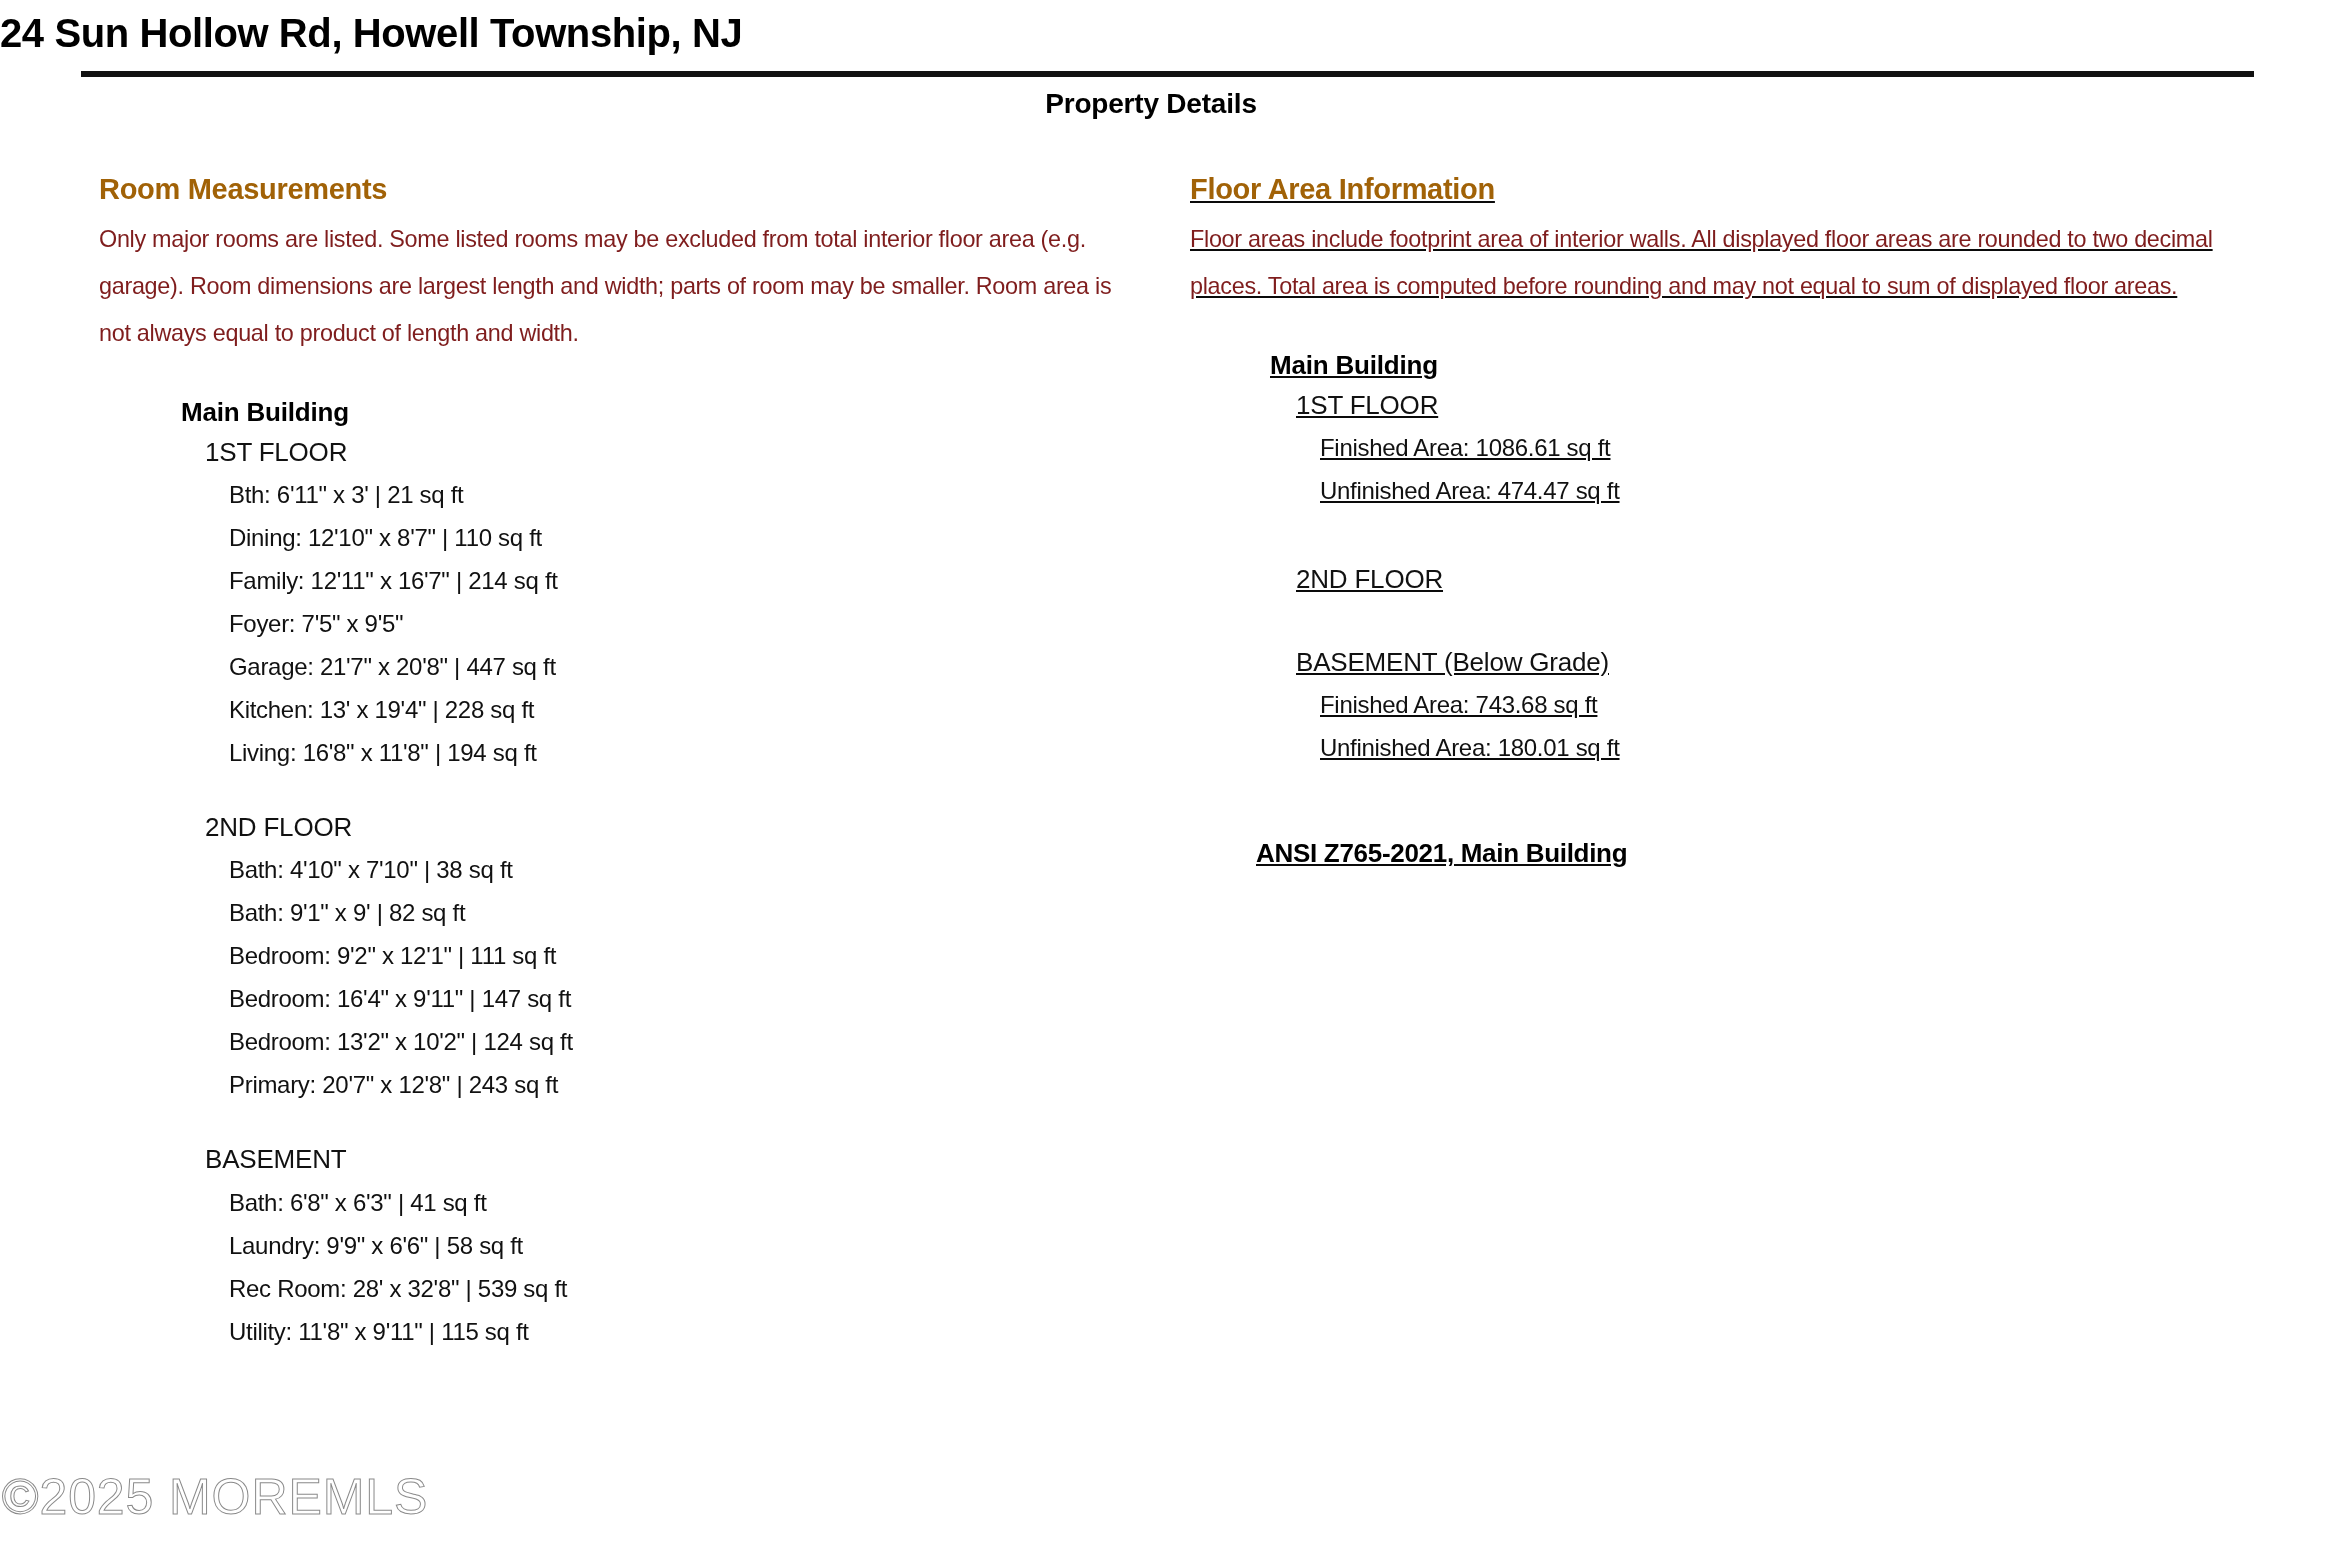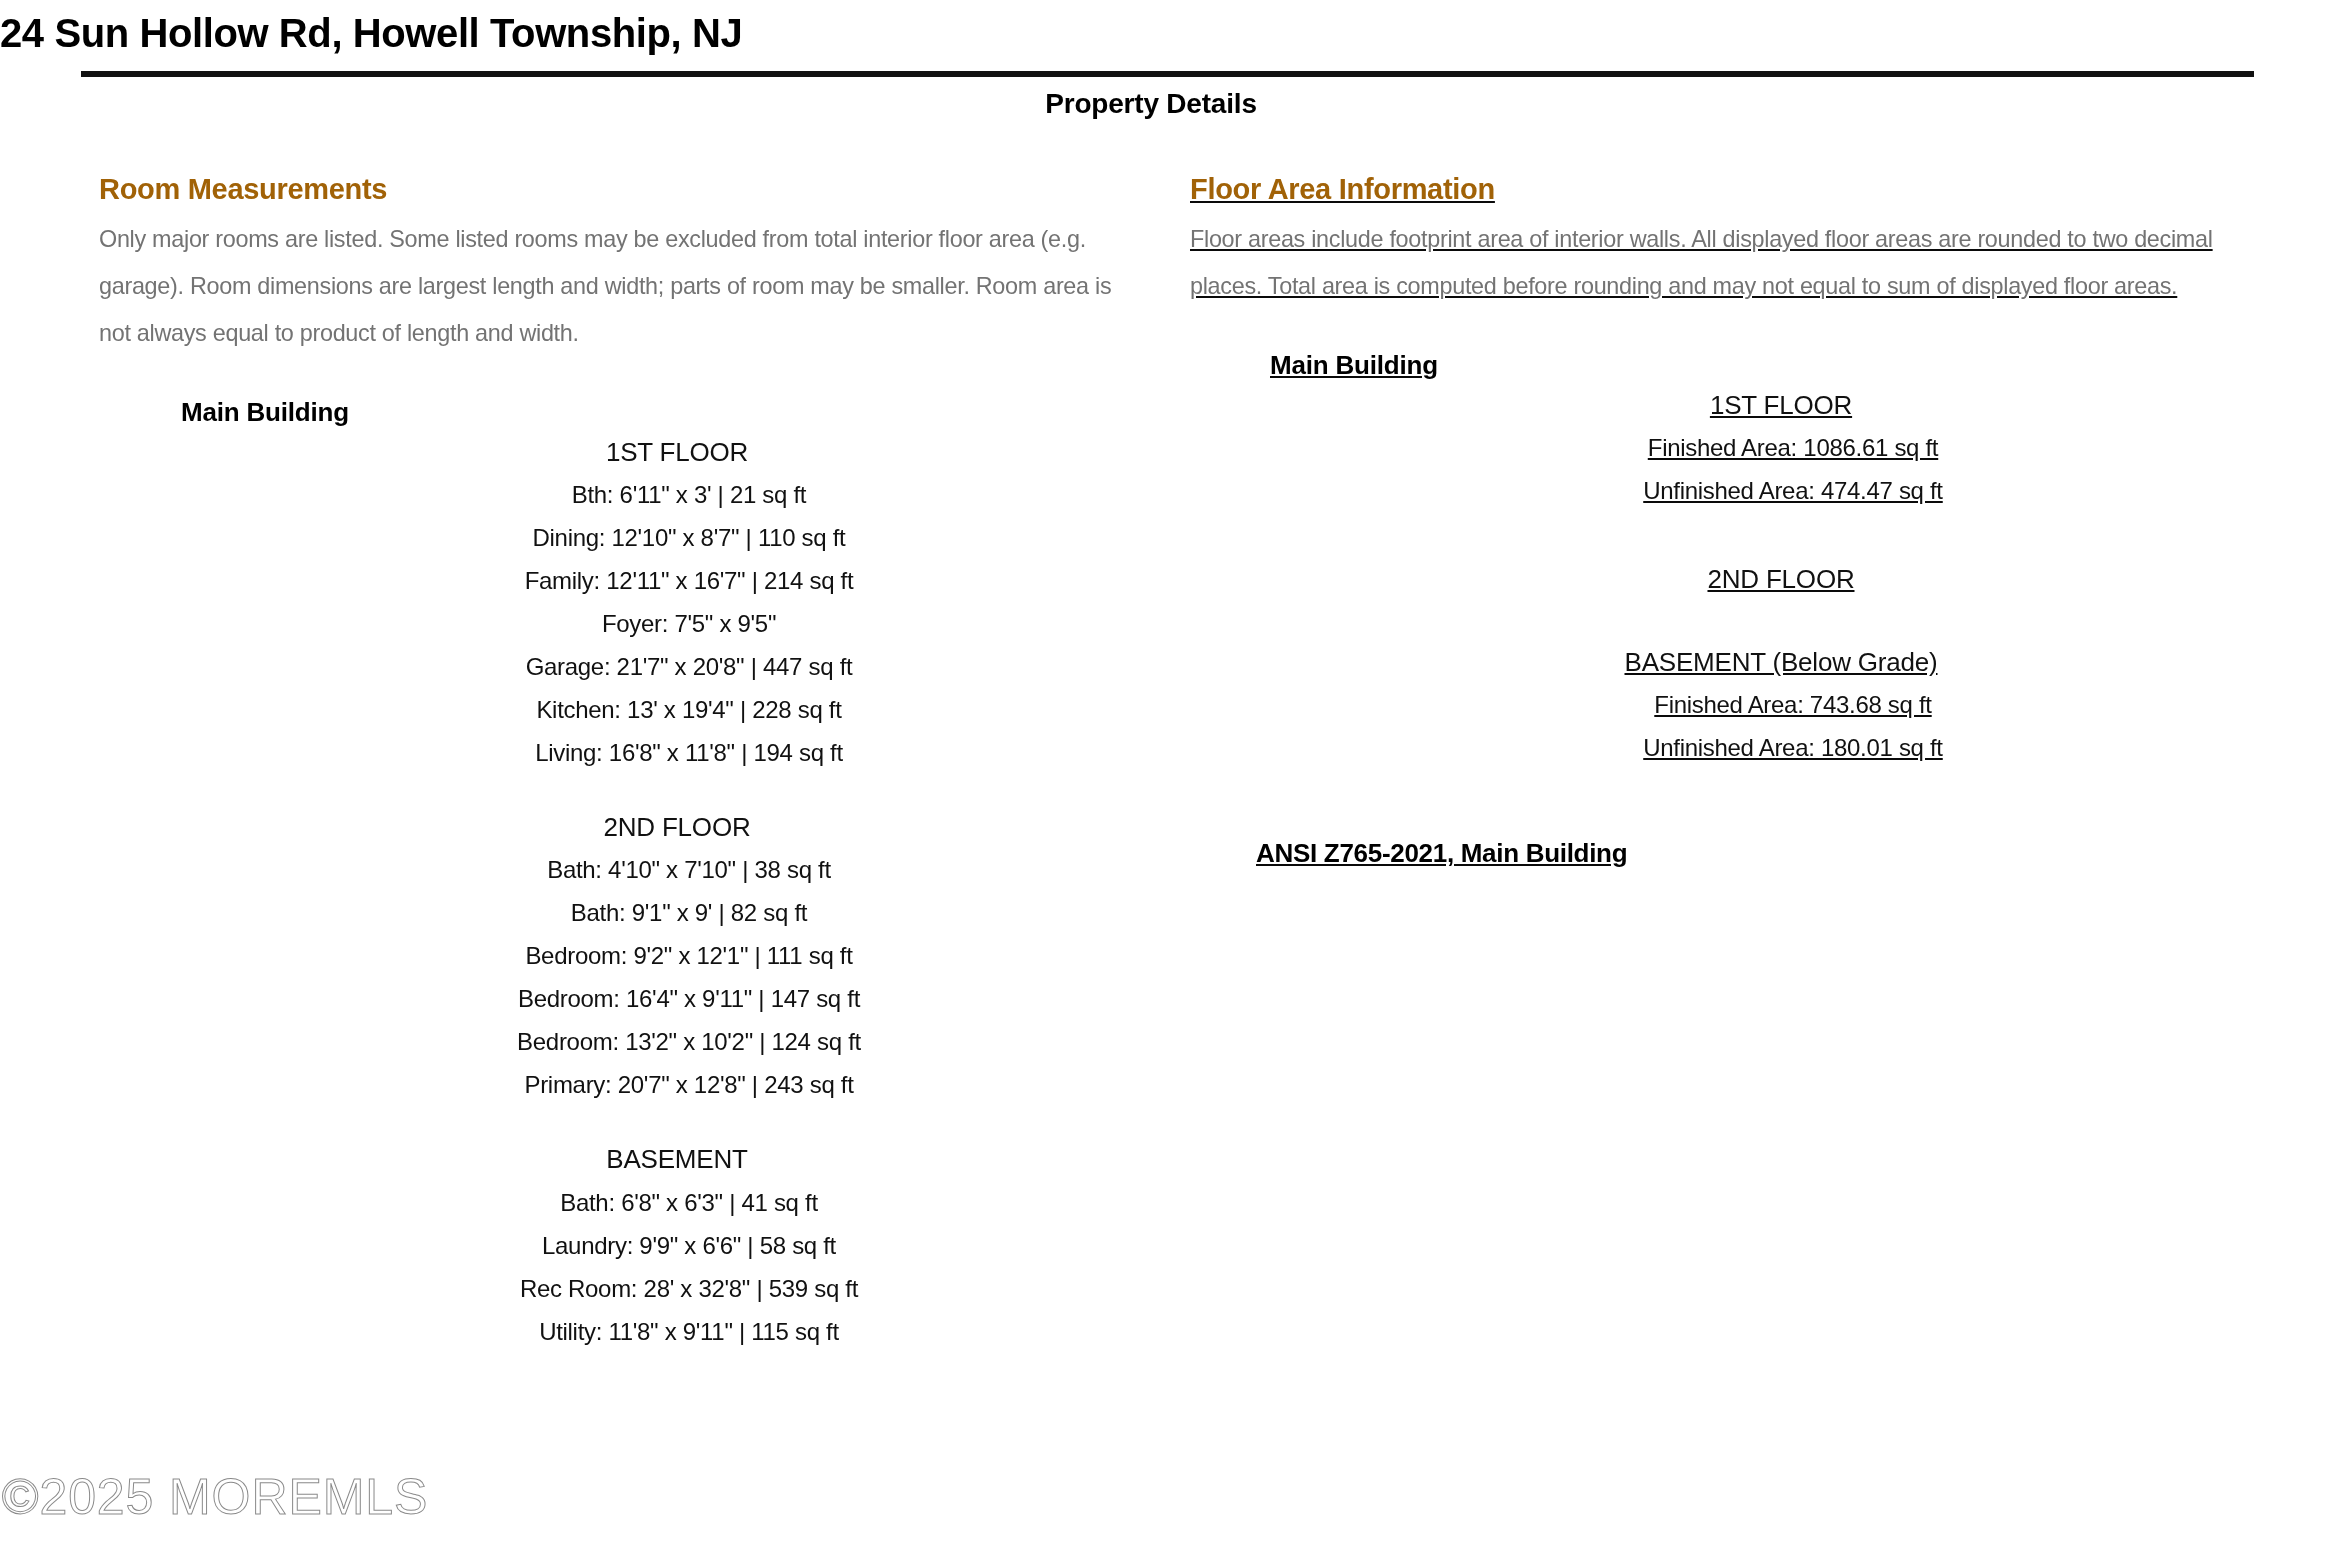--- a/index.html
+++ b/index.html
@@ -63,39 +63,38 @@
     font-weight: bold;
     letter-spacing: -0.3px;
     margin: 0 0 10.4px 0;
     color: #a16207;
   }
   .section-note {
     font-size: 23.4px;
     line-height: 47px;
     letter-spacing: -0.3px;
     margin: 0;
-    color: #737373;
+    color: #7f1d1d;
     max-width: 1037px;
   }
 
   
   .building {
     margin-top: 40px;
   }
   .building-name {
     font-size: 26px;
     font-weight: bold;
     letter-spacing: -0.2px;
     margin: 0 0 8.7px 0;
     padding-left: 82px;
     color: #000000;
   }
   .floor-block {
     margin-bottom: 38px;
-    text-align: center;
   }
   .floor-block:last-child { margin-bottom: 0; }
 
   .floor-name {
     font-size: 26px;
     font-weight: normal;
     letter-spacing: -0.2px;
     margin: 0 0 5.2px 0;
     padding-left: 106px;
     color: #111111;

